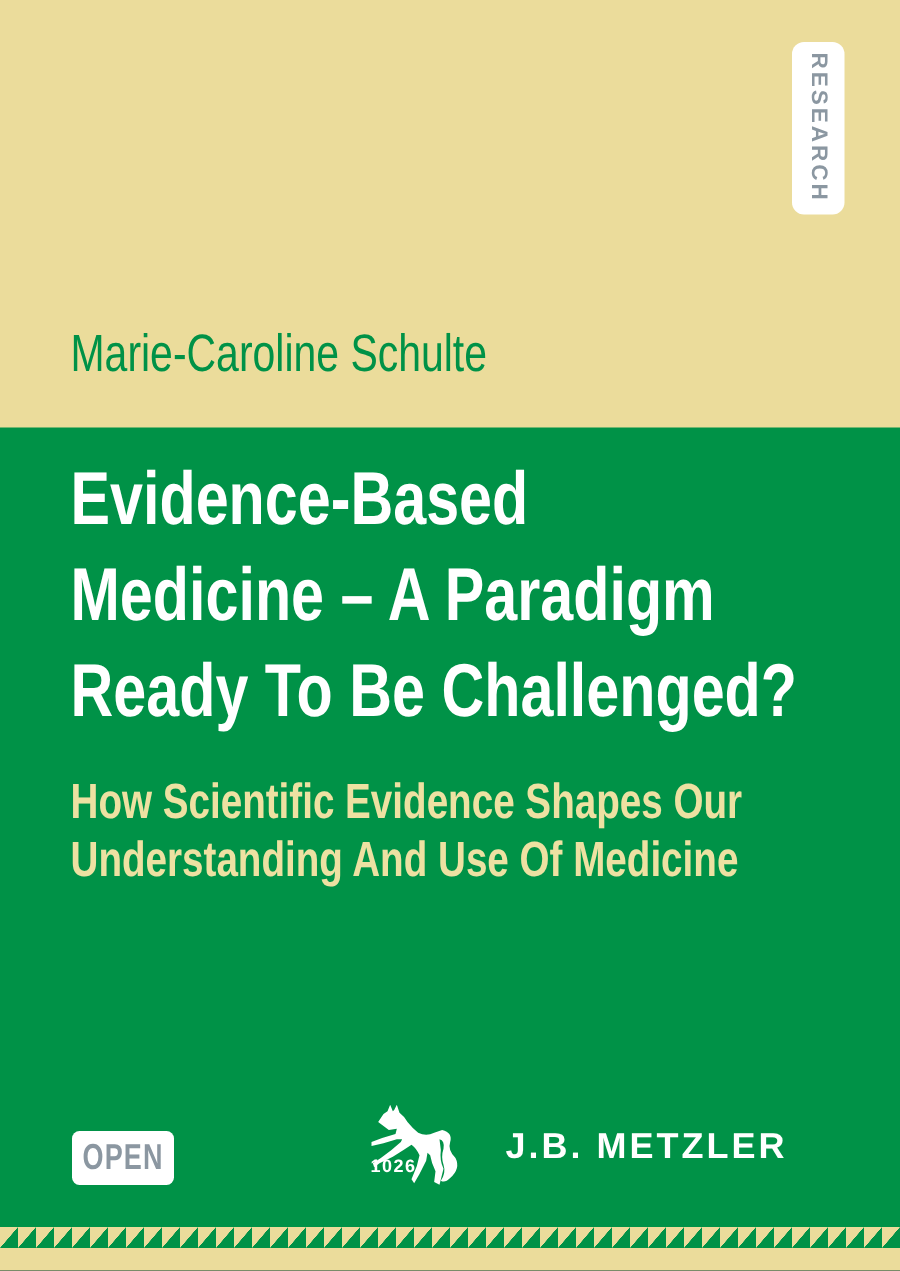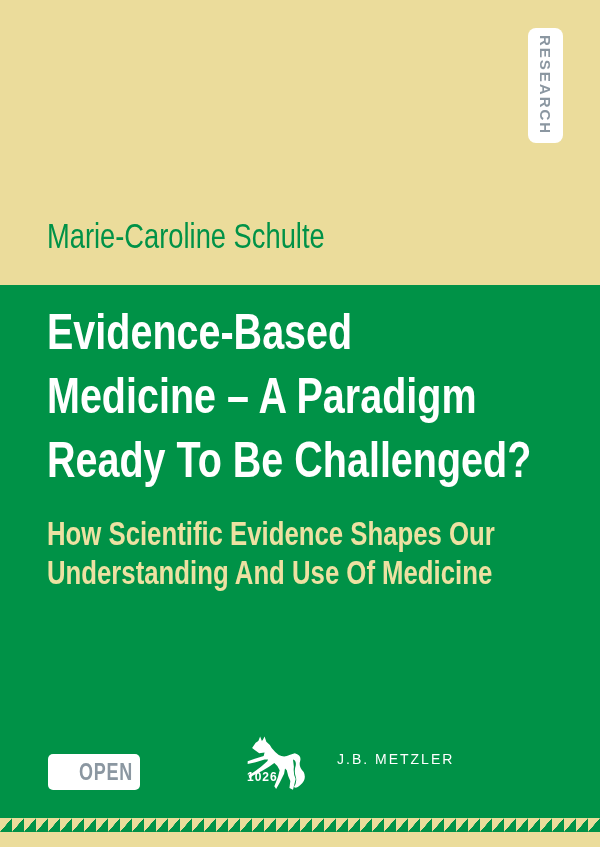--- a/index.html
+++ b/index.html
@@ -51,36 +51,36 @@
   .subtitle{
     position:absolute;left:47px;top:514px;width:700px;margin:0;
     color:var(--subtitle);font-size:33px;font-weight:700;line-height:39px;
     transform:scaleX(0.78);transform-origin:left top;
   }
   .subtitle .line{display:block;white-space:nowrap;}
 
   .open-badge{
     position:absolute;left:48px;top:754px;width:68px;height:36px;
     background:var(--white);border-radius:5px;
-    display:flex;align-items:center;justify-content:center;padding-left:24px;
+    display:flex;align-items:center;justify-content:center;
   }
   .open-badge span{
     color:var(--badge_text);font-size:24px;font-weight:700;letter-spacing:1px;
     transform:scaleX(0.75);transform-origin:center;
   }
 
   .horse-logo{position:absolute;left:245px;top:731px;width:64px;height:66px;}
   .horse-logo svg{display:block;width:100%;height:100%;}
   .logo-year{
     position:absolute;left:247px;top:770px;
     color:var(--white);font-size:12px;font-weight:700;letter-spacing:1px;
   }
   .publisher{
     position:absolute;left:337px;top:751px;
-    color:var(--white);font-size:14px;font-weight:400;letter-spacing:2px;
+    color:var(--white);font-size:24px;font-weight:700;letter-spacing:2px;
     white-space:nowrap;
   }
 </style>
 </head>
 <body>
 
 <div class="cover">
 
   <div class="top-section"></div>
   <div class="green-section"></div>

